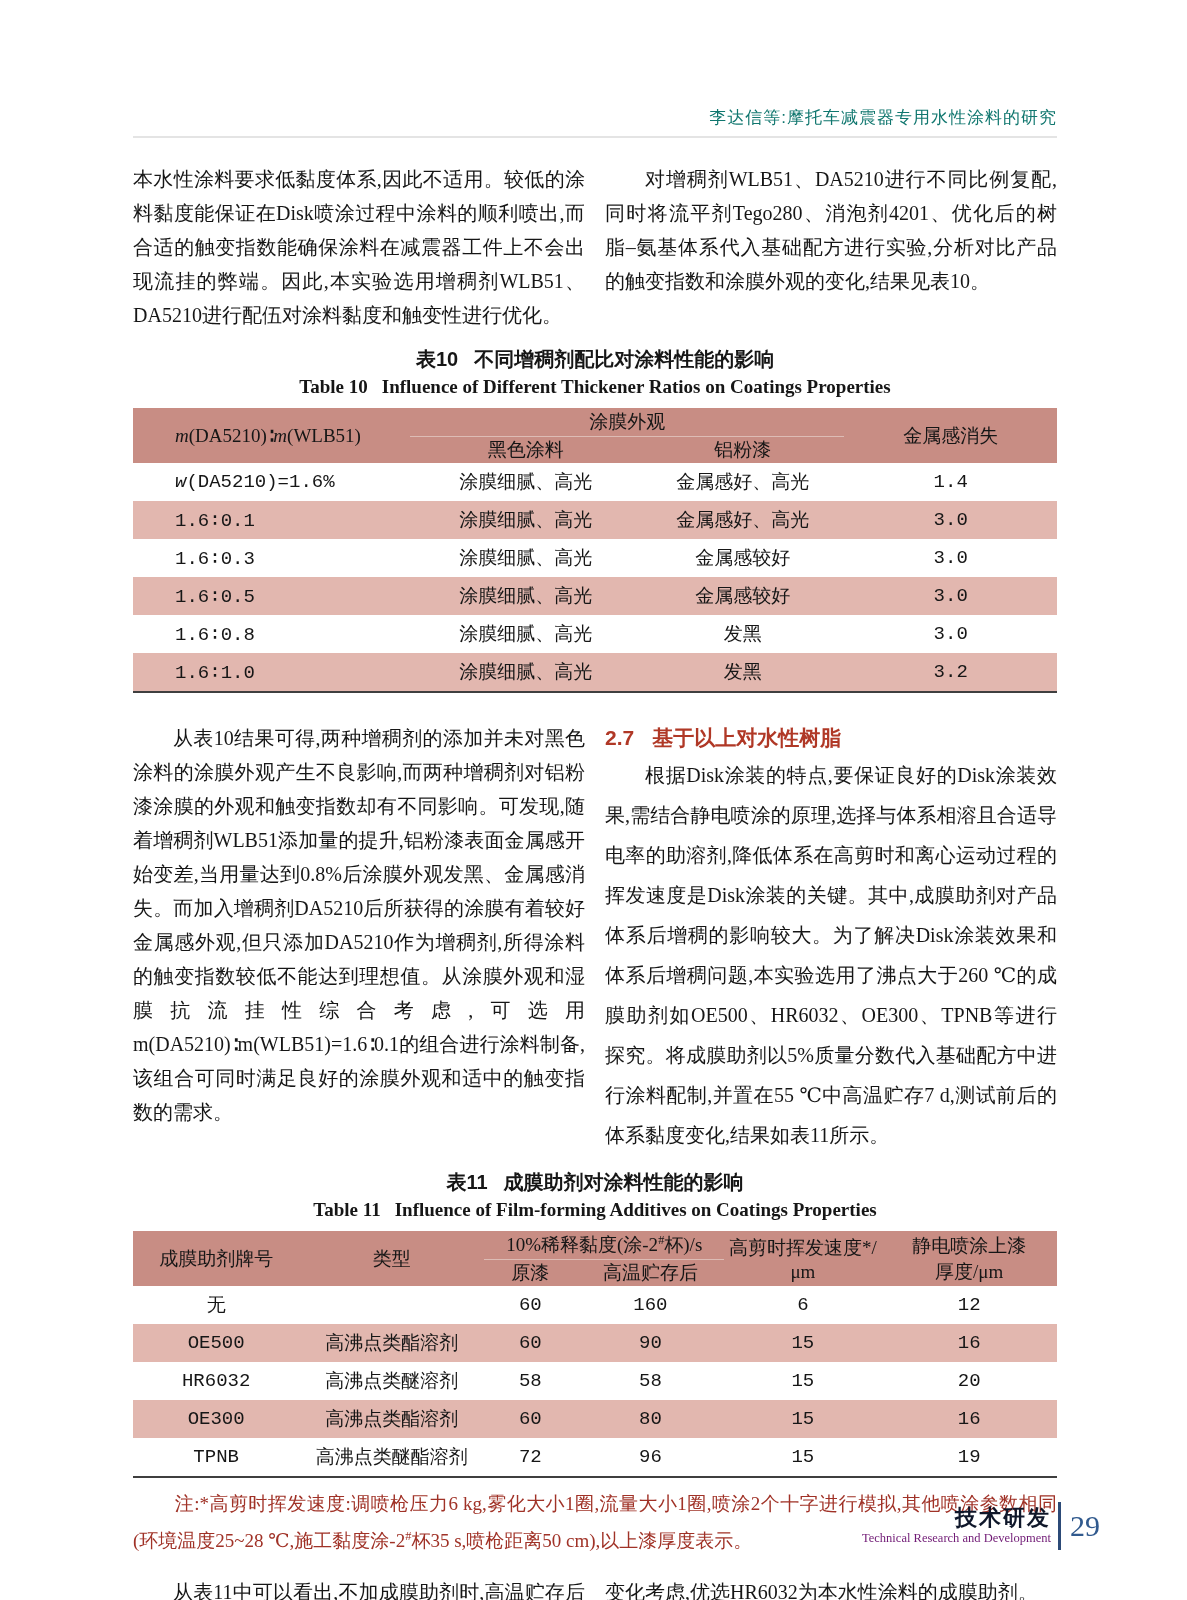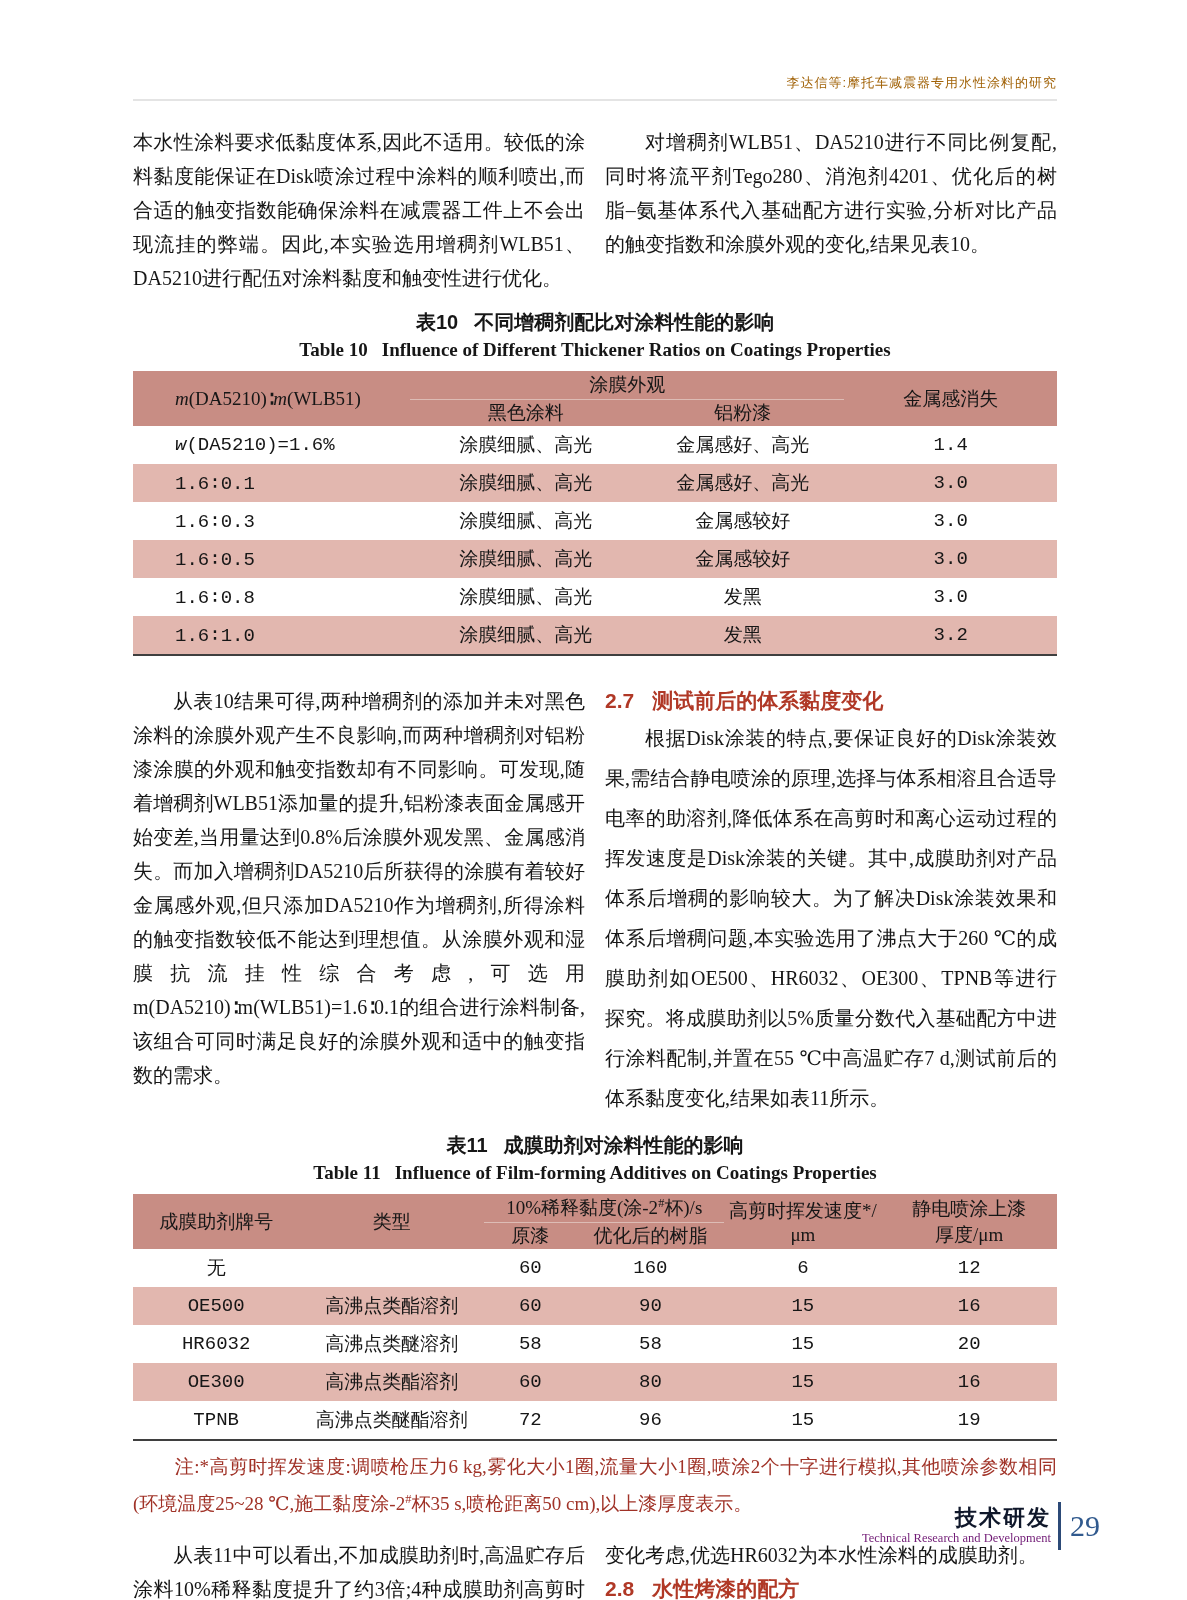--- a/index.html
+++ b/index.html
@@ -8,24 +8,24 @@
     width:1187px;height:1600px;
     background:#ffffff;
     font-family:"Liberation Serif","DejaVu Serif",serif;
     color:#161616;
     overflow:hidden;
   }
   .content{padding:0 130px 0 133px;}
 
   
   .running-head{
-    padding-top:74px;
+    padding-top:106px;
     text-align:right;
-    font-size:13px;
-    color:#a16207;
+    font-size:17px;
+    color:#0f766e;
     font-family:"Liberation Sans","DejaVu Sans",sans-serif;
     letter-spacing:1px;
   }
   .head-rule{border:none;border-top:2px solid #e4e4e4;margin:7px 0 0 0;}
 
   
   .two-col{display:flex;gap:20px;}
   .col{flex:1;font-size:20px;line-height:34px;text-align:justify;}
   .col p{margin:0;}
   .p-indent{text-indent:2em;}
@@ -210,21 +210,21 @@
         </tr>
       </tbody>
     </table>
 
     <div class="two-col mid-cols">
       <div class="col">
         <p class="p-indent">从表10结果可得,两种增稠剂的添加并未对黑色涂料的涂膜外观产生不良影响,而两种增稠剂对铝粉漆涂膜的外观和触变指数却有不同影响。可发现,随着增稠剂WLB51添加量的提升,铝粉漆表面金属感开始变差,当用量达到0.8%后涂膜外观发黑、金属感消失。而加入增稠剂DA5210后所获得的涂膜有着较好金属感外观,但只添加DA5210作为增稠剂,所得涂料的触变指数较低不能达到理想值。从涂膜外观和湿膜抗流挂性综合考虑,可选用m(DA5210)∶m(WLB51)=1.6∶0.1的组合进行涂料制备,该组合可同时满足良好的涂膜外观和适中的触变指数的需求。</p>
       </div>
       <div class="col">
         <p class="sec-heading">
-          <span class="sec-num">2.7</span><span>测试前后的体系黏度变化</span>
+          <span class="sec-num">2.7</span><span>基于以上对水性树脂</span>
         </p>
         <p class="p-indent" style="line-height:40px;">根据Disk涂装的特点,要保证良好的Disk涂装效果,需结合静电喷涂的原理,选择与体系相溶且合适导电率的助溶剂,降低体系在高剪时和离心运动过程的挥发速度是Disk涂装的关键。其中,成膜助剂对产品体系后增稠的影响较大。为了解决Disk涂装效果和体系后增稠问题,本实验选用了沸点大于260 ℃的成膜助剂如OE500、HR6032、OE300、TPNB等进行探究。将成膜助剂以5%质量分数代入基础配方中进行涂料配制,并置在55 ℃中高温贮存7 d,测试前后的体系黏度变化,结果如表11所示。</p>
       </div>
     </div>
 
     <div class="tbl-title-zh">
       <span class="t-label">表11</span><span>成膜助剂对涂料性能的影响</span>
     </div>
     <div class="tbl-title-en">
       <span class="t-label">Table 11</span><span>Influence of Film-forming Additives on Coatings Properties</span>
@@ -242,21 +242,21 @@
       <thead>
         <tr class="hdr-row-top">
           <th class="hdr" rowspan="2">成膜助剂牌号</th>
           <th class="hdr" rowspan="2">类型</th>
           <th class="hdr group-th" colspan="2"><span>10%稀释黏度(涂-2</span><sup>#</sup><span>杯)/s</span></th>
           <th class="hdr" rowspan="2"><span>高剪时挥发速度*/</span><br><span>μm</span></th>
           <th class="hdr" rowspan="2"><span>静电喷涂上漆</span><br><span>厚度/μm</span></th>
         </tr>
         <tr class="hdr-row-sub">
           <th class="hdr">原漆</th>
-          <th class="hdr">优化后的树脂</th>
+          <th class="hdr">高温贮存后</th>
         </tr>
       </thead>
       <tbody>
         <tr>
           <td>无</td>
           <td></td>
           <td>60</td>
           <td>160</td>
           <td>6</td>
           <td>12</td>

